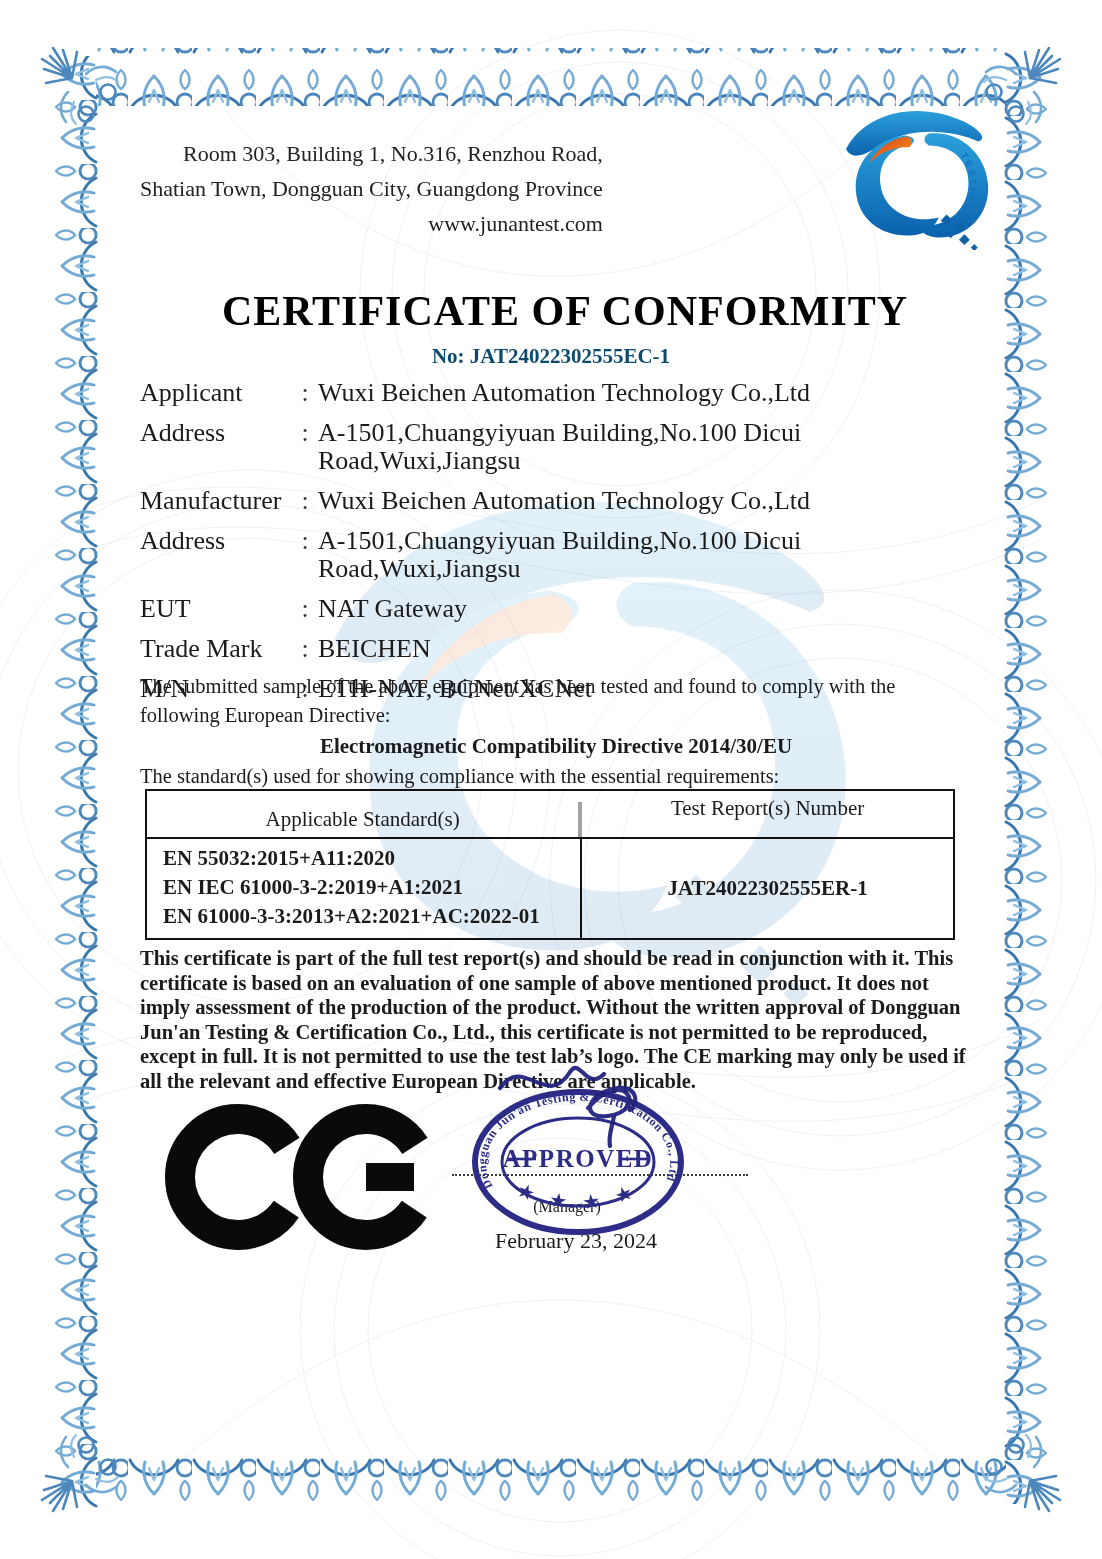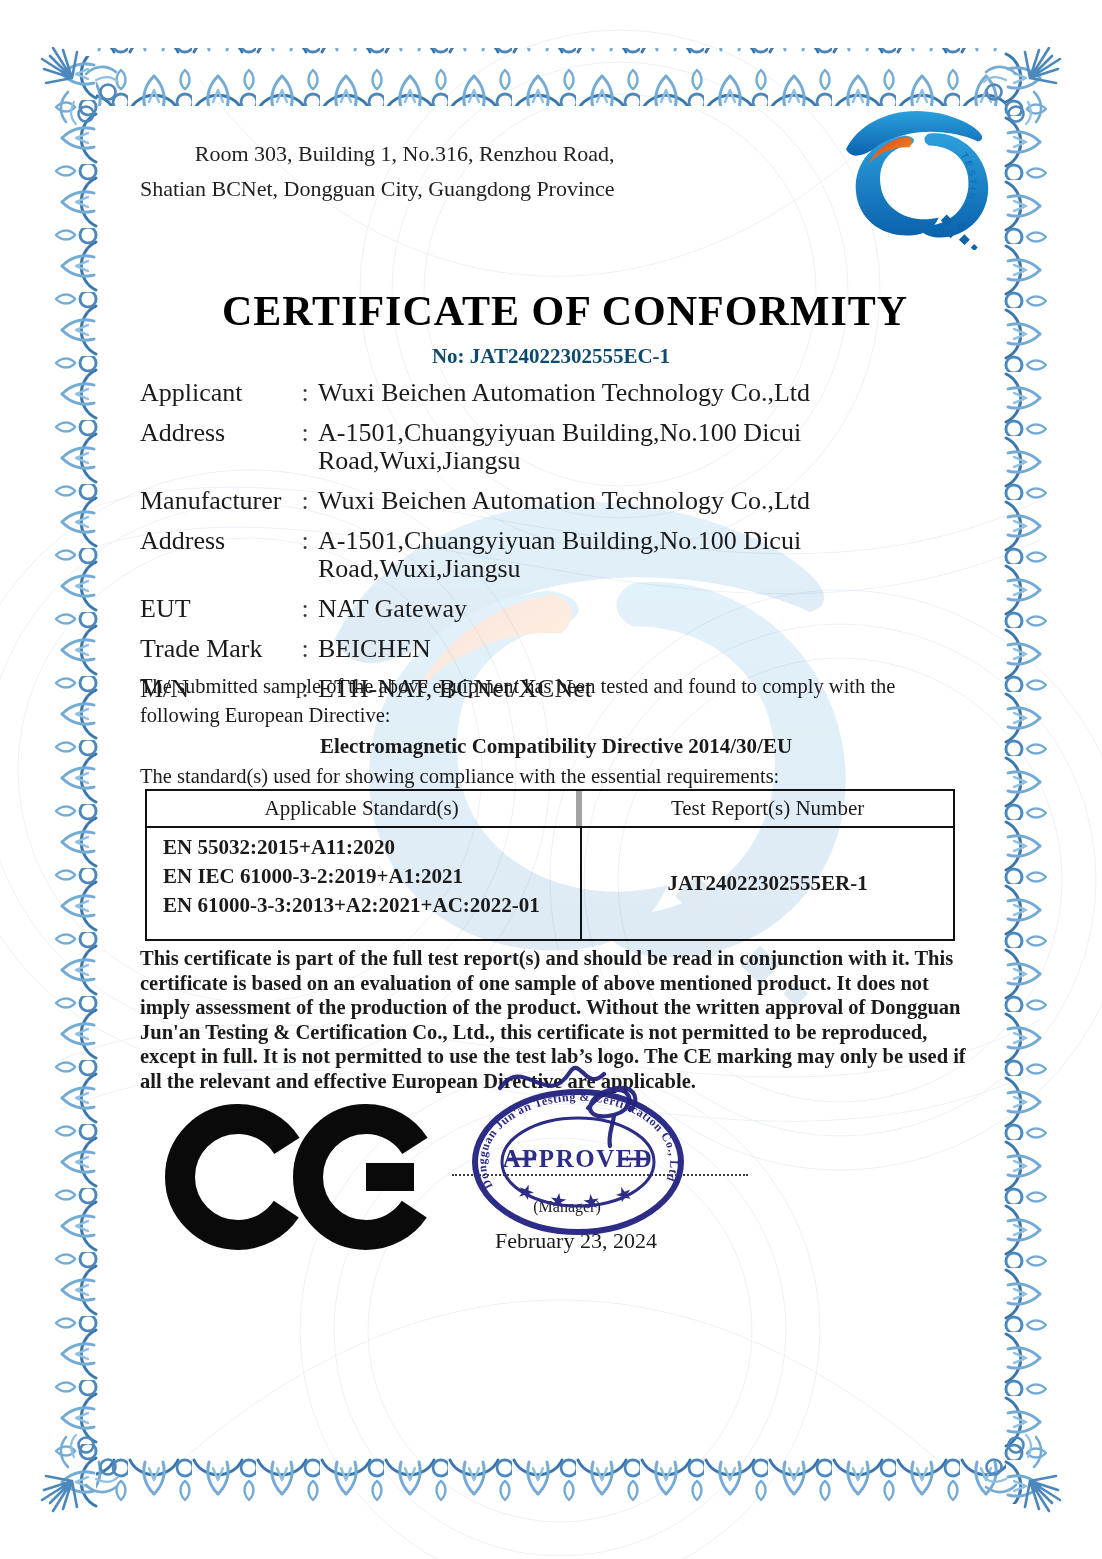--- a/index.html
+++ b/index.html
@@ -20,23 +20,23 @@
   .details{position:absolute;left:140px;top:379px;width:830px;}
   .detail-row{display:grid;grid-template-columns:152px 26px 1fr;font-size:26px;line-height:28px;margin-bottom:12px;}
   .detail-colon{text-align:center;color:#333;}
 
   .compliance{position:absolute;left:140px;top:672px;width:832px;font-size:20.5px;line-height:29px;}
   .directive{ text-align:center;font-weight:bold;font-size:21px;margin:2px 0 1px 0;}
 
   .std-table{position:absolute;left:145px;top:789px;width:806px;border:2px solid #111;background:rgba(255,255,255,0.0);}
   .std-head{display:grid;grid-template-columns:54% 46%;border-bottom:2px solid #111;}
   .std-head>div{font-size:21px;text-align:center;padding:5px 0;}
-  .std-head>div:first-child{border-right:6px solid #a3a3a3;}
+  .std-head>div:first-child{border-right:4px solid #a3a3a3;margin-top:11px;}
   .std-body{display:grid;grid-template-columns:54% 46%;}
-  .std-cell-left{border-right:2px solid #111;padding:5px 0 19px 16px;}
+  .std-cell-left{border-right:2px solid #111;padding:5px 0 7px 16px;}
   .std-line{font-weight:bold;font-size:21px;line-height:29px;}
   .std-cell-right{display:flex;align-items:center;justify-content:center;font-weight:bold;font-size:21px;}
 
   .disclaimer{position:absolute;left:140px;top:946px;width:834px;font-size:20.5px;line-height:24.6px;font-weight:bold;}
 
   .ce-wrap{position:absolute;left:158px;top:1096px;width:272px;height:162px;}
   .stamp-wrap{position:absolute;left:436px;top:1052px;width:290px;height:230px;z-index:4;}
   .sign-line{position:absolute;left:452px;top:1174px;width:296px;border-bottom:2.5px dotted #3a3a3a;z-index:3;}
   .manager{position:absolute;left:452px;top:1198px;width:230px;text-align:center;font-size:16px;z-index:3;}
   .sign-date{position:absolute;left:430px;top:1228px;width:292px;text-align:center;font-size:22px;z-index:3;}
@@ -131,21 +131,22 @@
     <use href="#corner" transform="translate(72,78)"></use>
     <use href="#corner" transform="translate(1030,78) scale(-1,1)"></use>
     <use href="#corner" transform="translate(72,1481) scale(1,-1)"></use>
     <use href="#corner" transform="translate(1030,1481) scale(-1,-1)"></use>
   </svg>
 
   <div class="content">
 
     <div class="header-address">
       <div>Room 303, Building 1, No.316, Renzhou Road,</div>
-      <div>Shatian BCNet, Dongguan City, Guangdong Province</div>
+      <div>Shatian Town, Dongguan City, Guangdong Province</div>
+      <div>www.junantest.com</div>
     </div>
 
     <div class="logo-wrap">
       <svg viewBox="0 0 160 150" width="158" height="148" aria-hidden="true">
         <use href="#logo-art"></use>
         <text font-family="Liberation Sans, sans-serif" font-size="9.5" font-weight="bold" fill="#1273bf" letter-spacing="2.5">
           <textPath href="#tpath">TESTING</textPath>
         </text>
       </svg>
     </div>

